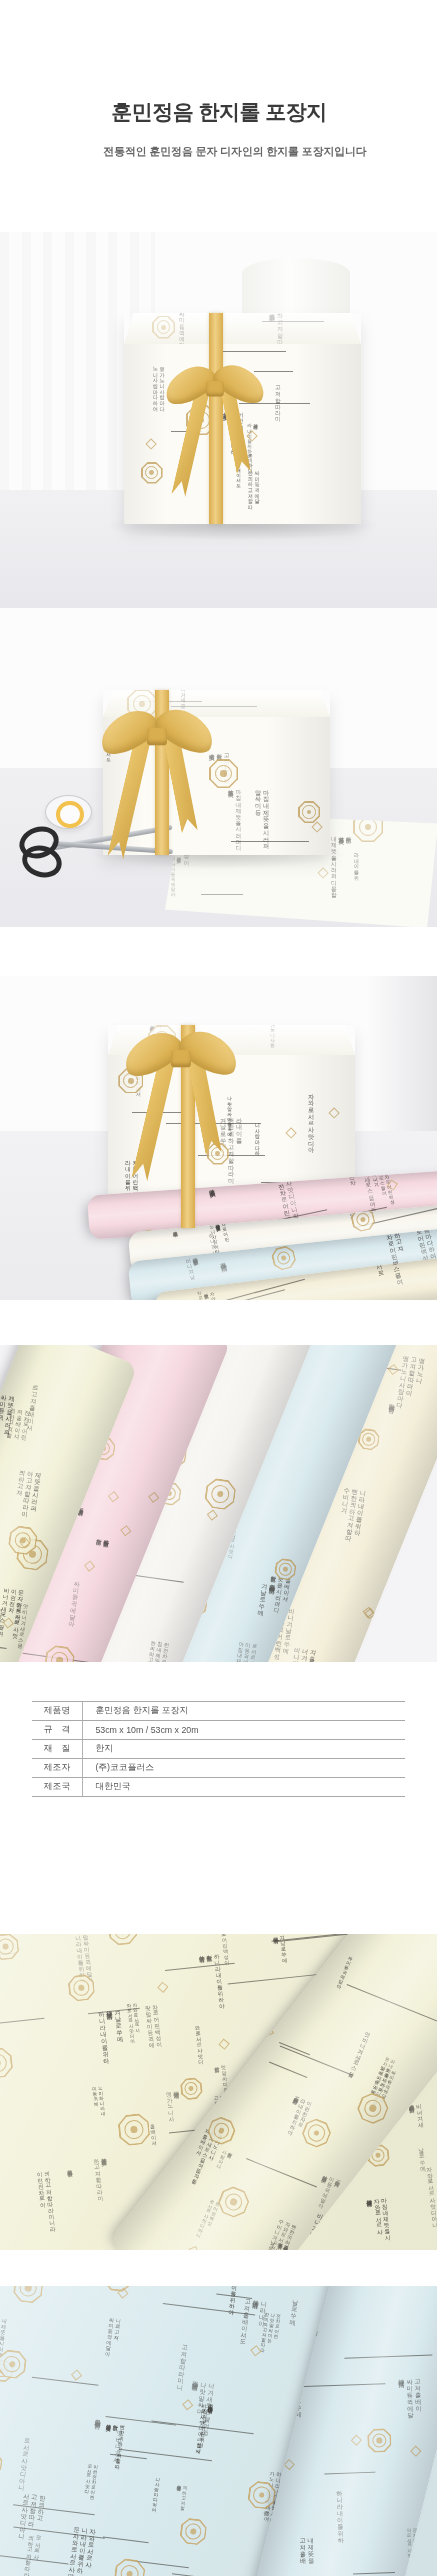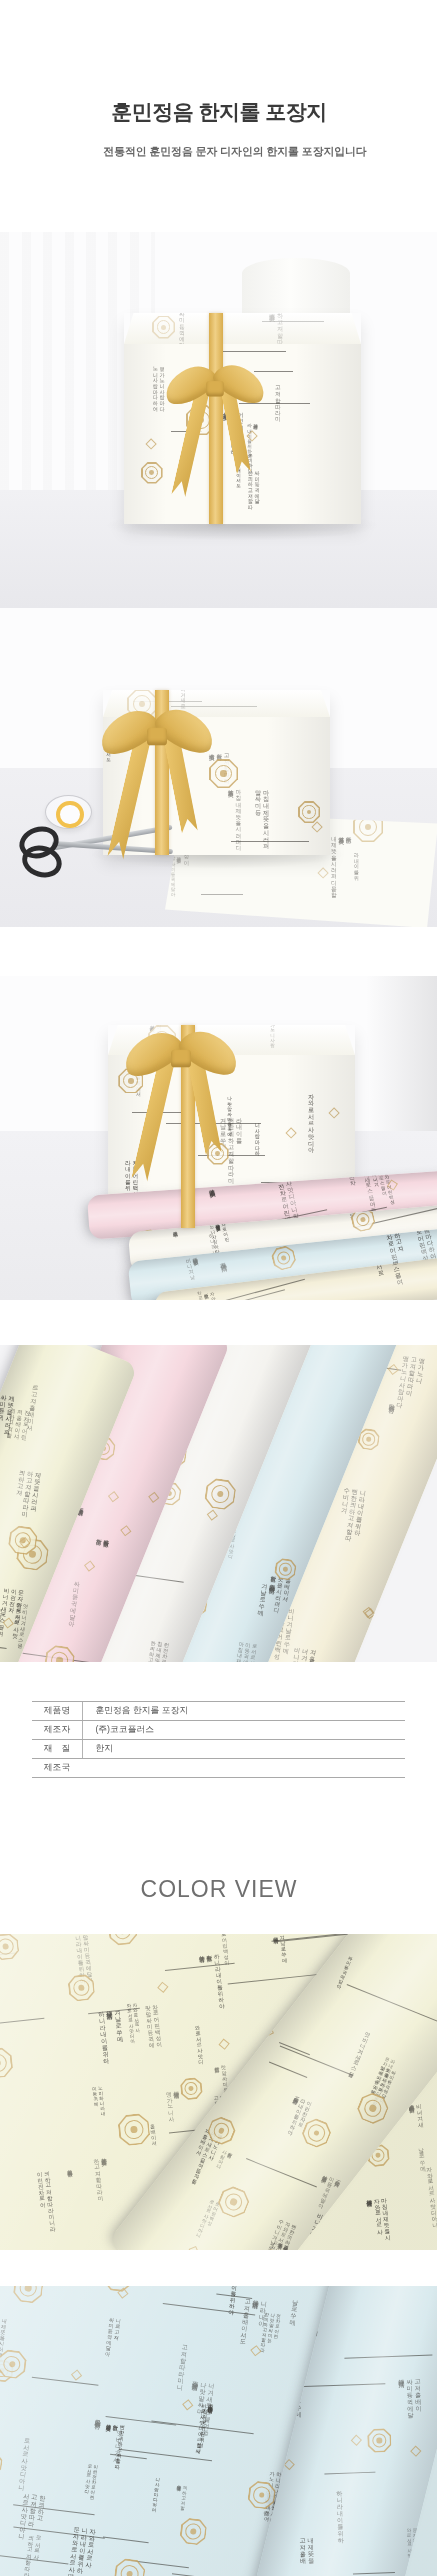--- a/index.html
+++ b/index.html
@@ -552,33 +552,37 @@
         <div class="roll-shade"></div>
       </div>
     </div>
 
   <div class="spec">
     <div class="spec-row">
       <div class="spec-label">제품명</div>
       <div class="spec-value">훈민정음 한지롤 포장지</div>
     </div>
     <div class="spec-row">
-      <div class="spec-label">제조자</div>
-      <div class="spec-value">(주)코코플러스</div>
+      <div class="spec-label">규　격</div>
+      <div class="spec-value">53cm x 10m / 53cm x 20m</div>
     </div>
     <div class="spec-row">
       <div class="spec-label">재　질</div>
       <div class="spec-value">한지</div>
     </div>
     <div class="spec-row">
+      <div class="spec-label">제조자</div>
+      <div class="spec-value">(주)코코플러스</div>
+    </div>
+    <div class="spec-row">
       <div class="spec-label">제조국</div>
+      <div class="spec-value">대한민국</div>
     </div>
   </div>
 
-  <div class="colorview">COLOR VIEW</div>
 
   <div class="swatch" id="swatch0" style="top: 1934px; height: 316px; background: rgb(242, 241, 216);">
       <div class="abs" style="left: -31px; top: -31px; width: 500px; height: 378px; transform: rotate(-6deg);">
         <div class="tblock" style="left: 59px; top: 245px; font-size: 5.7px; opacity: 0.76;">킈하고져할따라미니라
 이런전차로어</div>
         <div class="tblock" style="left: 177px; top: 281px; font-size: 5.2px; opacity: 0.54;">노미하니라</div>
         <div class="tblock" style="left: 122px; top: 14px; font-size: 5.7px; opacity: 0.52;">말싸미듕귁에달아
 니라내이를위하야</div>
         <div class="hline" style="left: 399px; top: 159px; width: 41px;"></div>
         <div class="tblock" style="left: 352px; top: 106px; font-size: 6.2px; opacity: 0.59;">而終不得伸

